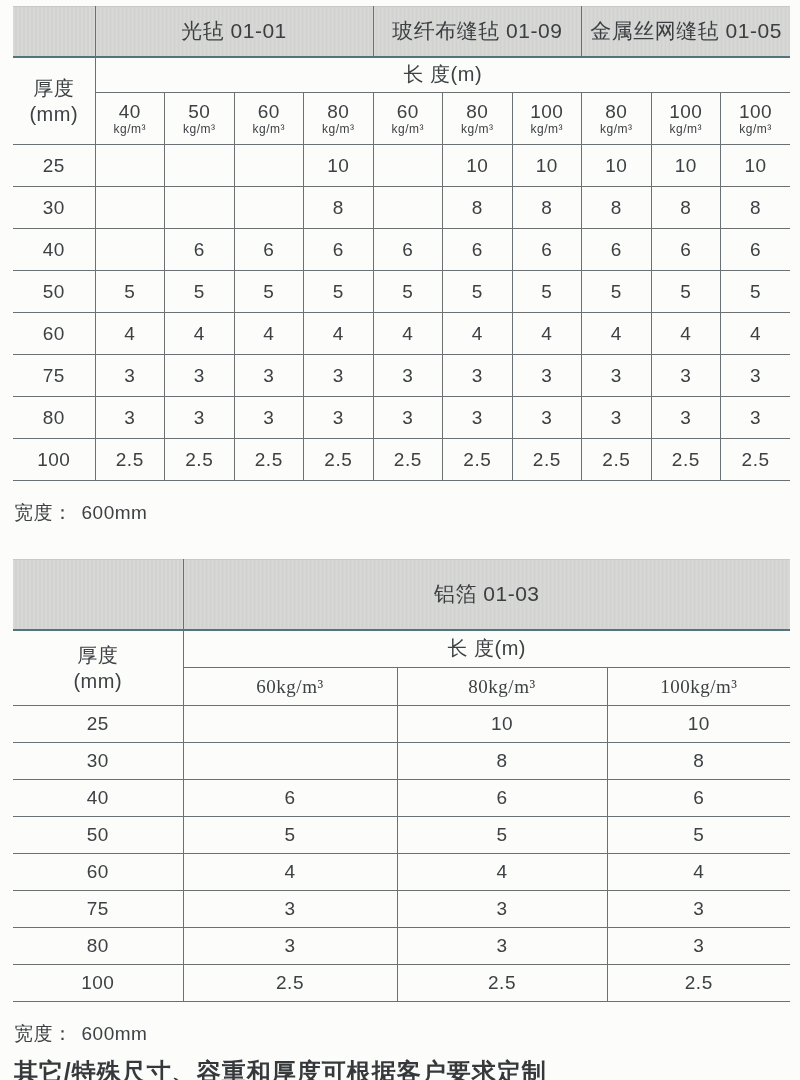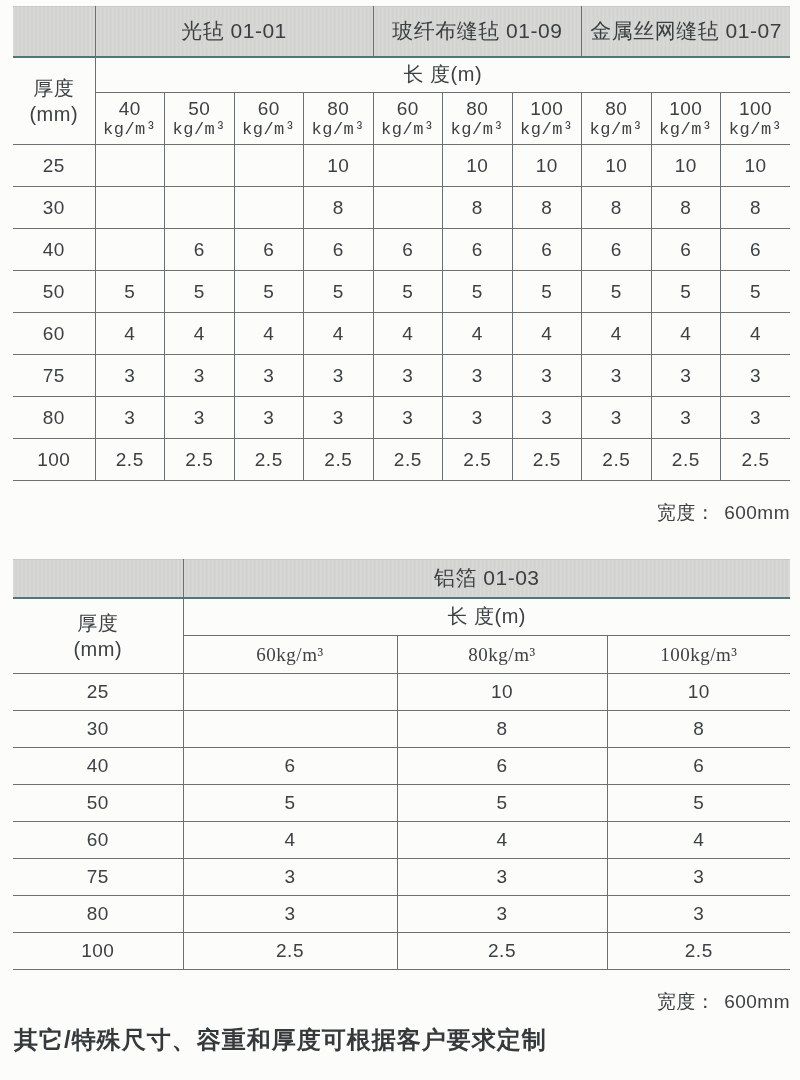--- a/index.html
+++ b/index.html
@@ -34,42 +34,41 @@
     background:repeating-linear-gradient(90deg,#d8d9d7 0 2px,#d2d3d1 2px 4px);
     border-bottom:2px solid #517579;
     font-size:21px;
     color:#3b3f41;
   }
 
   .r-len th{font-size:20px;}
   .r-den th{font-size:19px;}
   .corner{font-size:20px;line-height:1.3;}
   .dv{font-size:19px;line-height:1.1;margin-top:2px;}
-  .du{font-size:17px;line-height:1.15;font-family:Liberation Mono, monospace;}
+  .du{font-size:12px;line-height:1.15;}
   tbody td{font-size:19px;}
 
   
   .t1 .r-gray{height:50px;}
   .t1 .r-len{height:36px;}
   .t1 .r-den{height:52px;}
   .t1 tbody tr{height:42px;}
 
   
-  .t2 .r-gray{height:38px;}
+  .t2 .r-gray{height:70px;}
   .t2 .r-len{height:38px;}
   .t2 .r-den{height:38px;font-family:Liberation Serif, serif;}
   .t2 tbody tr{height:37px;}
   .t2{margin-top:33px;}
 
   .width-note{
     margin:19px 0 0 1px;
     font-size:19px;
     letter-spacing:0.5px;
     height:26px;
-    text-align:right;
   }
   .width-note .wv{margin-left:9px;}
   .footer-note{
     margin:9px 0 0 1px;
     font-size:24px;
     font-weight:bold;
     letter-spacing:1px;
     color:#35393b;
   }
 </style>
@@ -90,21 +89,21 @@
         <col style="width:69.5px">
       <col style="width:69.5px">
         <col style="width:69.5px">
         <col style="width:69.5px">
     </colgroup>
     <thead>
       <tr class="r-gray">
         <th></th>
         <th colspan="4">光毡 01-01</th>
         <th colspan="3">玻纤布缝毡 01-09</th>
-        <th colspan="3">金属丝网缝毡 01-07</th>
+        <th colspan="3">金属丝网缝毡 01-05</th>
       </tr>
       <tr class="r-len">
         <th rowspan="2" class="corner">
           <div>厚度</div>
           <div>(mm)</div>
         </th>
         <th colspan="10">长 度(m)</th>
       </tr>
       <tr class="r-den" id="t1-density-row">
           <th>

